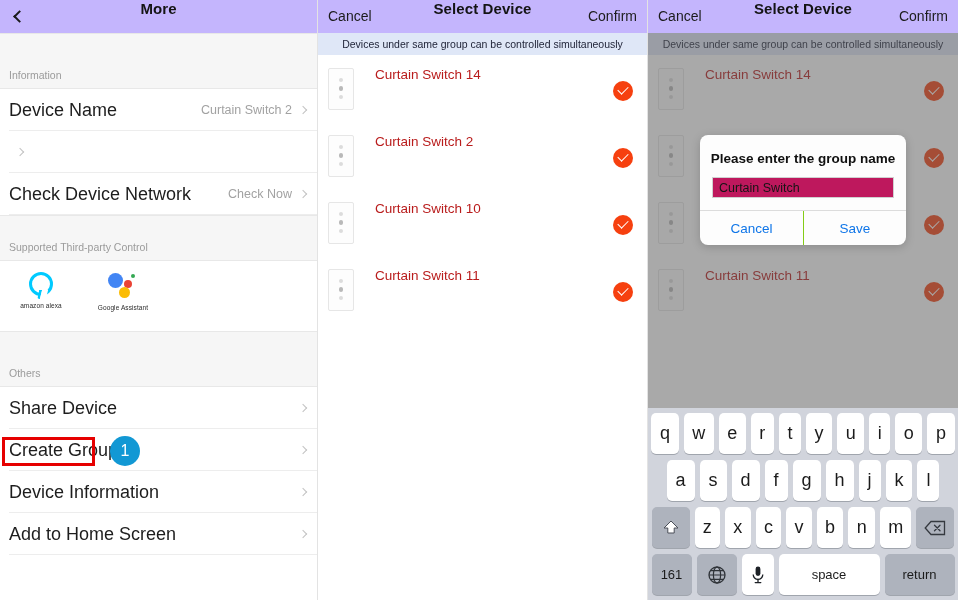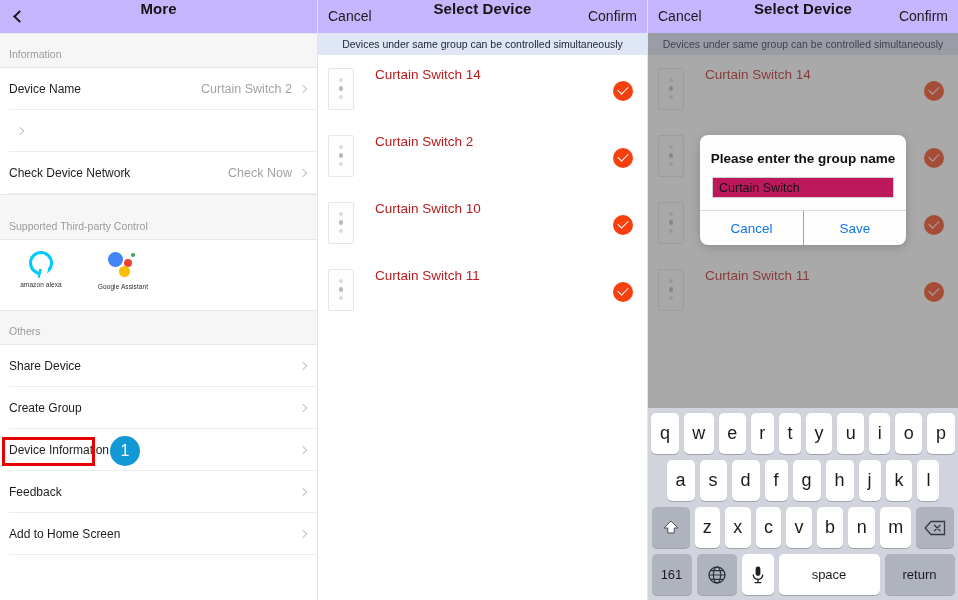--- a/index.html
+++ b/index.html
@@ -61,21 +61,21 @@
     position: relative; z-index: 2;
     padding: 0 10px;
     line-height: 33px;
   }
   .nav-btn.left { margin-right: auto; }
   .nav-btn.right { margin-left: auto; }
 
   
   .sec-head {
     background: #f6f6f6;
-    height: 35px;
+    height: 56px;
     display: flex;
     align-items: flex-end;
     padding: 0 9px 7px 9px;
     font-size: 10.5px;
     color: #9b9b9b;
     border-top: 1px solid #e8e8e8;
     border-bottom: 1px solid #e8e8e8;
   }
   .sec-head.tall { height: 46px; }
   .row {
@@ -88,21 +88,21 @@
   }
   .row::after {
     content: "";
     position: absolute;
     left: 9px; right: 0; bottom: 0;
     height: 1px;
     background: #ededed;
   }
   .row:last-child::after { display: none; }
   .row-label {
-    font-size: 12px;
+    font-size: 18px;
     color: #1d1d1d;
     flex: 1 1 auto;
   }
   .row-value {
     font-size: 12.5px;
     color: #a2a2a2;
     margin-right: 8px;
   }
   .chev {
     width: 6px; height: 6px;
@@ -386,24 +386,20 @@
     </div>
     <div class="row">
       <div class="row-label">Create Group</div>
       <div class="chev"></div>
     </div>
     <div class="row">
       <div class="row-label">Device Information</div>
       <div class="chev"></div>
     </div>
     <div class="row">
-      <div class="row-label">Feedback</div>
-      <div class="chev"></div>
-    </div>
-    <div class="row">
       <div class="row-label">Add to Home Screen</div>
       <div class="chev"></div>
     </div>
 
     <div class="redbox"></div>
     <div class="badge" id="badge-1">1</div>
   </div>
 
   <div class="panel panel-2">
     <div class="navbar">

